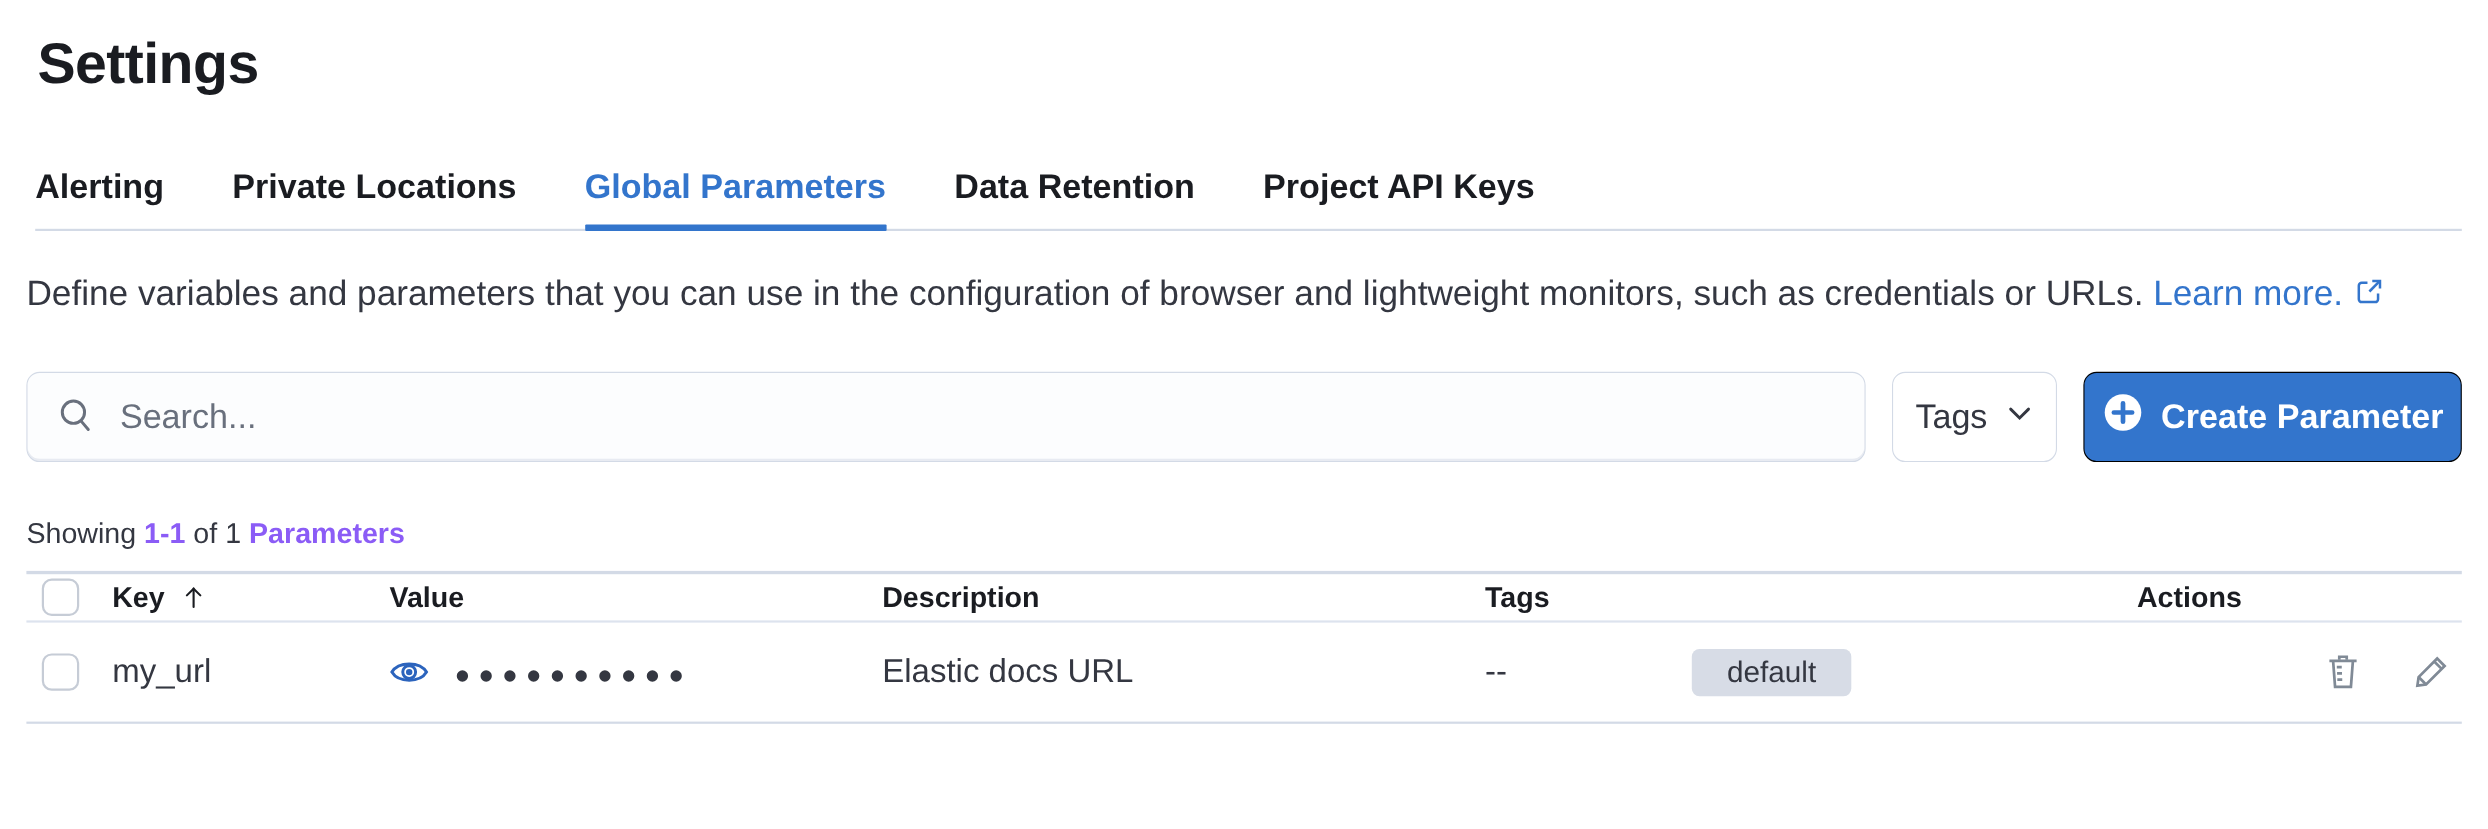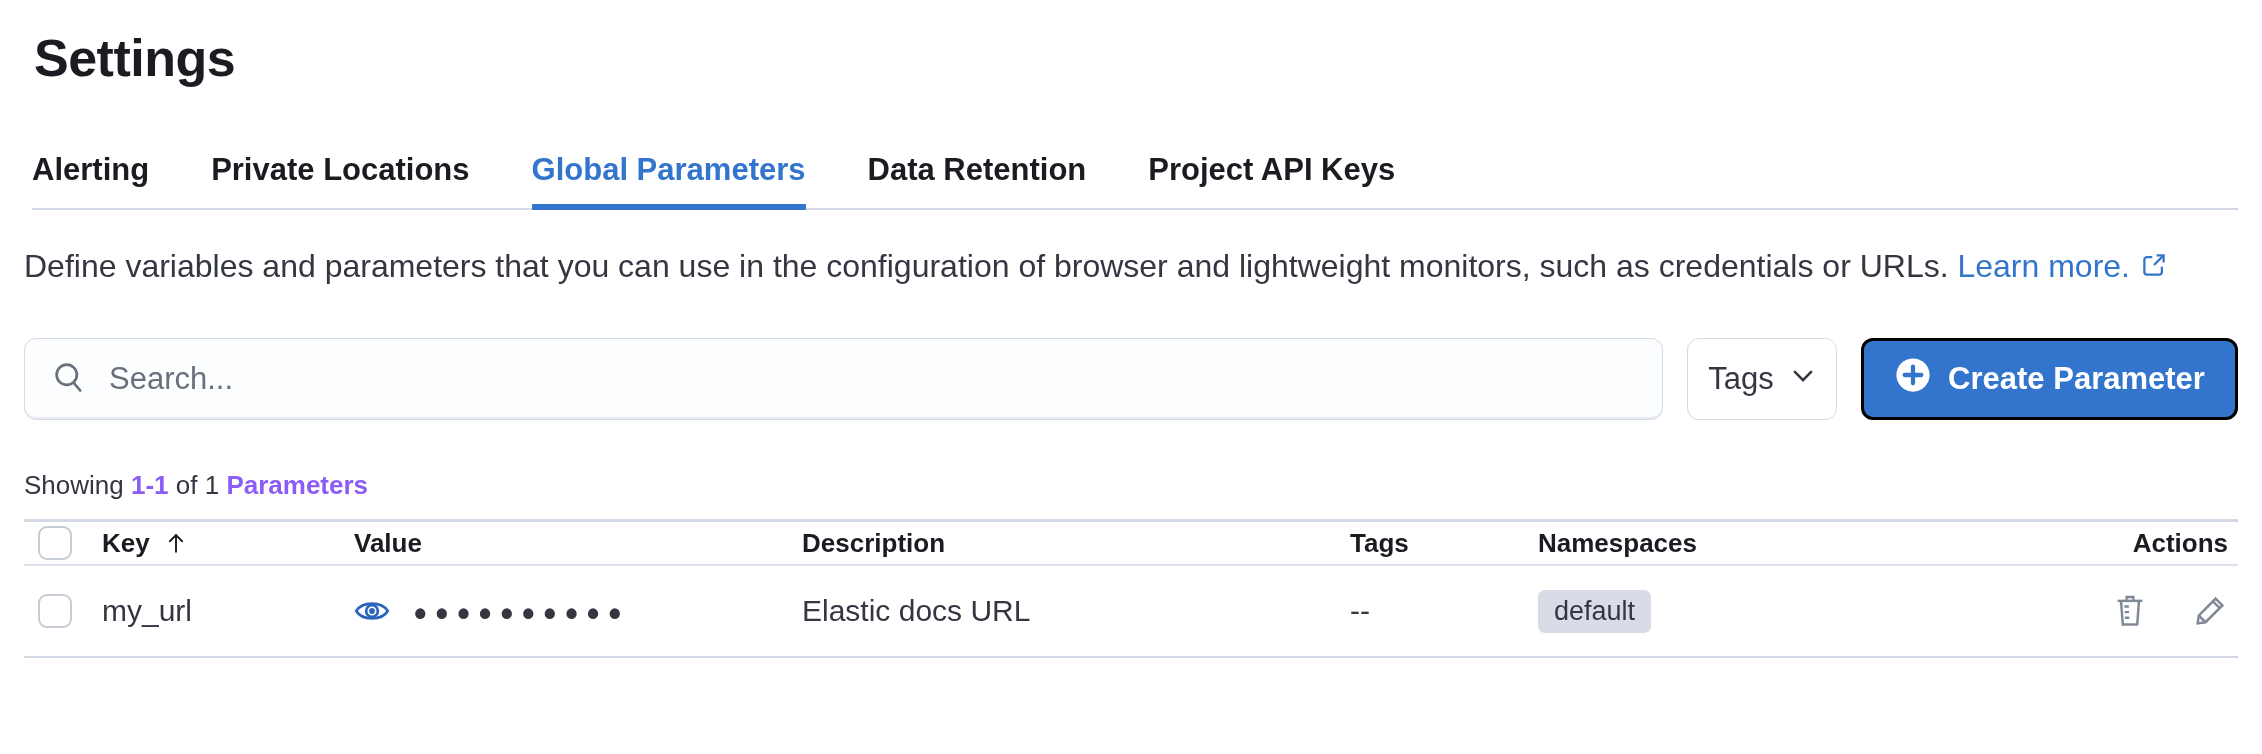--- a/index.html
+++ b/index.html
@@ -99,23 +99,23 @@
     cursor: pointer;
     white-space: nowrap;
   }
   .btn-tags {
     width: 150px;
     background: #fff;
     border: 1px solid #d3dae6;
     color: #343741;
   }
   .btn-primary {
-    width: 377px;
+    width: 344px;
     background: #3375cc;
-    border: 3px solid #000000;
+    border: 1px solid #000000;
     color: #fff;
     font-weight: 700;
   }
 
   
   .summary {
     margin-top: 50px;
     font-size: 26px;
     color: #343741;
   }
@@ -166,21 +166,21 @@
     font-weight: 700;
     letter-spacing: 9px;
     color: #343741;
     line-height: 1;
     padding-top: 6px;
   }
   .badge {
     background: #d7dce6;
     color: #343741;
     font-size: 27px;
-    padding: 6px 16px;
+    padding: 6px 32px;
     border-radius: 7px;
   }
   .icon-btn { display: inline-flex; cursor: pointer; background: none; border: none; padding: 0; }
 </style>
 </head>
 <body>
 
 <div class="page">
 
   <h1 class="page-title">Settings</h1>
@@ -245,21 +245,20 @@
         <span class="sort-arrow">
             <svg width="28" height="28" viewBox="0 0 16 16" fill="none" stroke="#1a1c21" stroke-width="1.1" stroke-linecap="round">
               <path d="M8 13V3.5"></path>
               <path d="M4.5 7 8 3.5 11.5 7"></path>
             </svg>
           </span>
       </div>
       <div class="cell">Value</div>
       <div class="cell">Description</div>
       <div class="cell">Tags</div>
-      <div class="cell">Namespaces</div>
       <div class="cell cell-actions">Actions</div>
     </div>
 
     <div class="t-row t-body-row">
       <div class="cell cell-check">
           <span class="checkbox"></span>
         </div>
       <div class="cell">my_url</div>
       <div class="cell value-cell">
         <span class="icon-btn">

